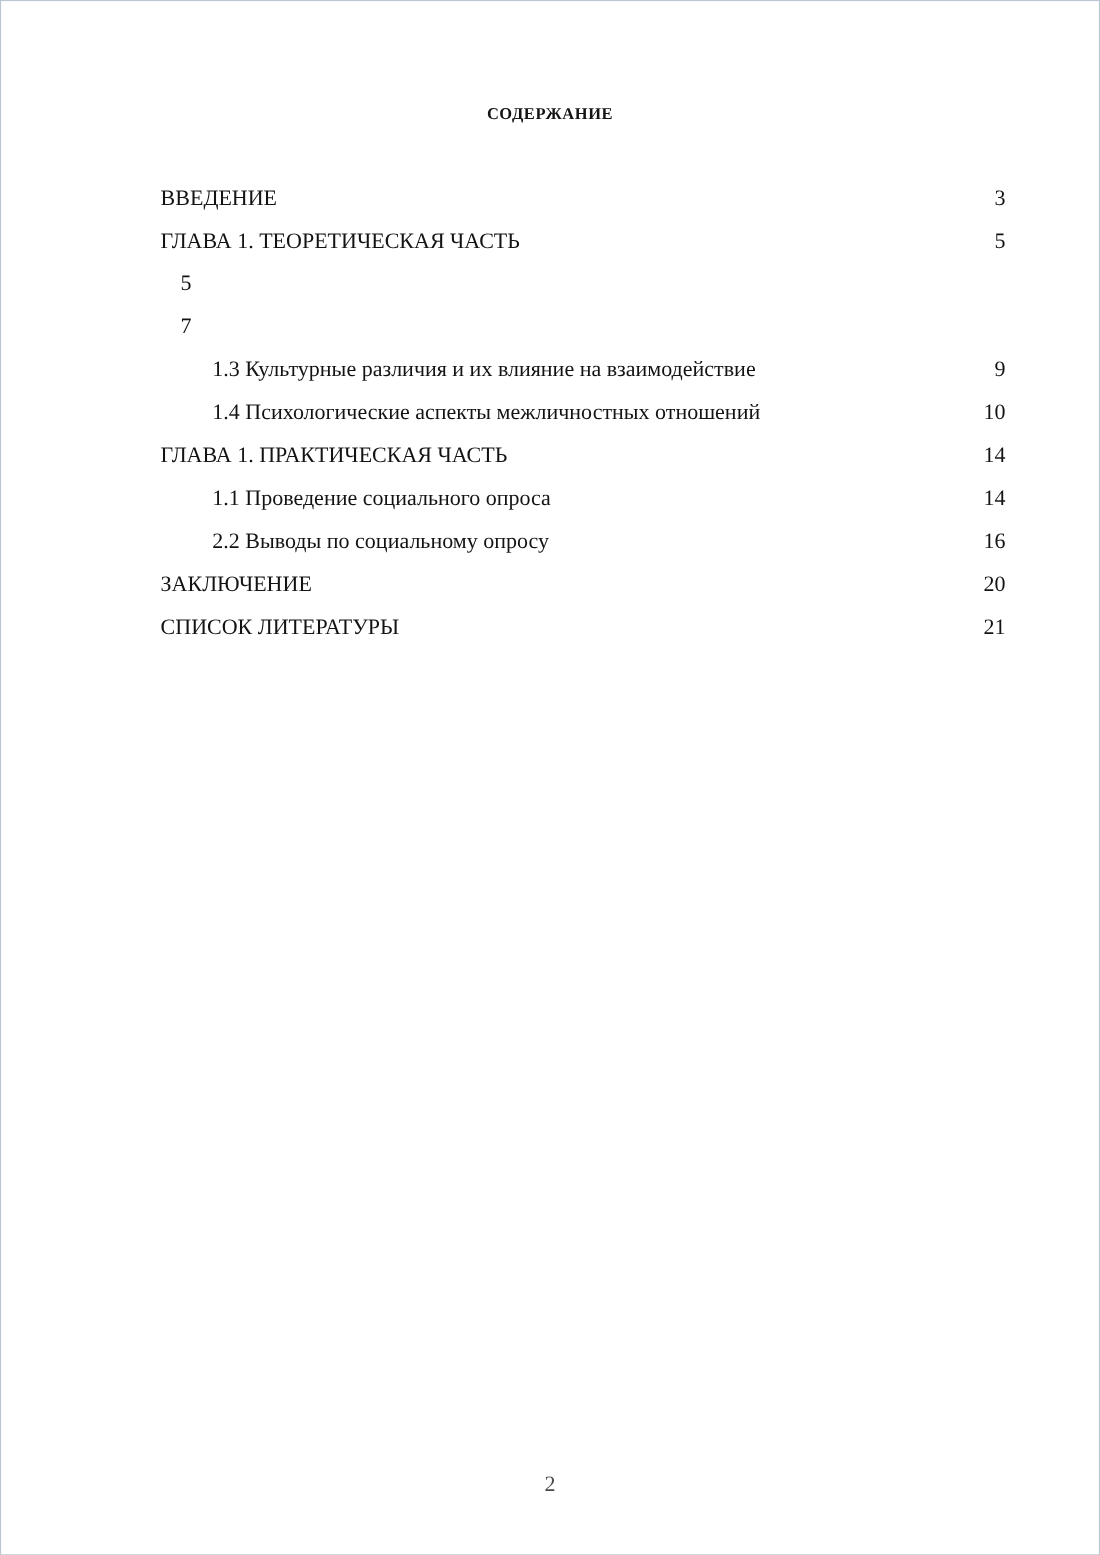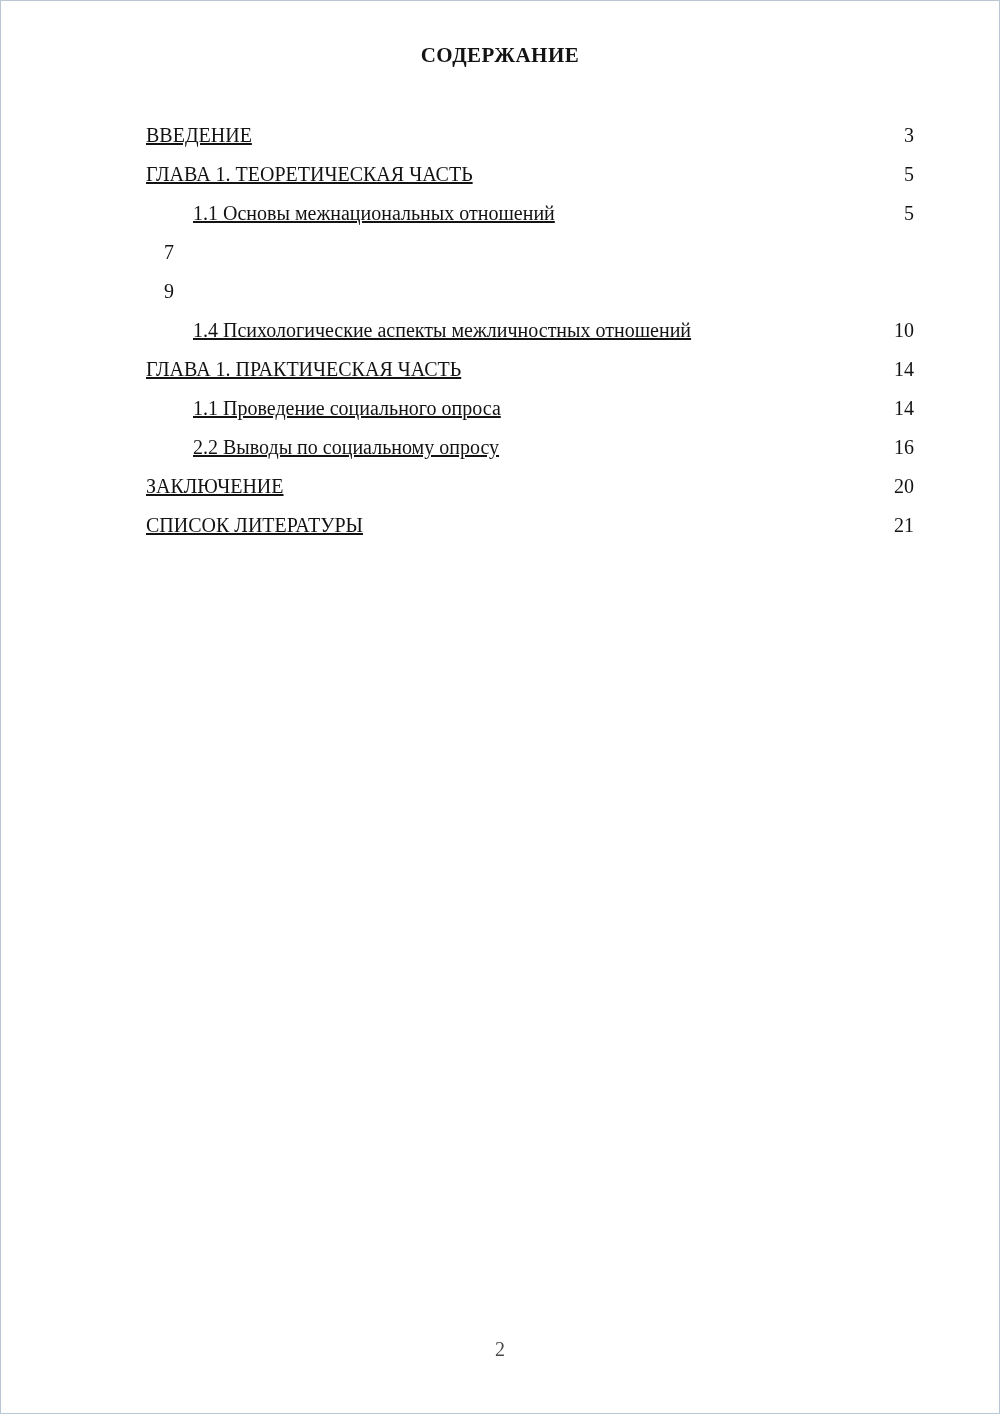--- a/index.html
+++ b/index.html
@@ -12,42 +12,41 @@
     width: 1000px;
     height: 1414px;
     box-sizing: border-box;
     background: #ffffff;
     border: 1px solid #b9c6d3;
     font-family: "Liberation Serif", "DejaVu Serif", serif;
     color: #131313;
     overflow: hidden;
   }
   .doc-title {
-    margin-top: 42px;
+    margin-top: 95px;
     text-align: center;
-    font-size: 21px;
+    font-size: 15px;
     font-weight: bold;
     letter-spacing: 0.5px;
     color: #131313;
   }
   .toc {
     margin: 52px 85px 0 145px; 
   }
   .toc-row {
     display: flex;
     justify-content: space-between;
     align-items: flex-end;
     font-size: 20px;
     line-height: 31px;
     margin-bottom: 8px;
   }
   .toc-row .toc-label {
     white-space: pre-line;
     padding-right: 24px;
-    text-decoration: underline;
   }
   .toc-row.indent .toc-label {
     margin-left: 47px;
   }
   .toc-row .toc-page {
     text-align: right;
     min-width: 28px;
     flex-shrink: 0;
   }
   .page-footer {
@@ -73,29 +72,29 @@
       <span class="toc-label">ВВЕДЕНИЕ</span>
       <span class="toc-page">3</span>
     </div>
 
     <div class="toc-row">
       <span class="toc-label">ГЛАВА 1. ТЕОРЕТИЧЕСКАЯ ЧАСТЬ</span>
       <span class="toc-page">5</span>
     </div>
 
     <div class="toc-row indent">
-      <span class="toc-label">1.1 Основы межнациональных отношений</span>
       <span class="toc-page">5</span>
     </div>
 
     <div class="toc-row indent">
       <span class="toc-page">7</span>
     </div>
 
     <div class="toc-row indent">
+      <span class="toc-label">1.3 Культурные различия и их влияние на взаимодействие</span>
       <span class="toc-page">9</span>
     </div>
 
     <div class="toc-row indent">
       <span class="toc-label">1.4 Психологические аспекты межличностных отношений</span>
       <span class="toc-page">10</span>
     </div>
 
     <div class="toc-row">
       <span class="toc-label">ГЛАВА 1. ПРАКТИЧЕСКАЯ ЧАСТЬ</span>

